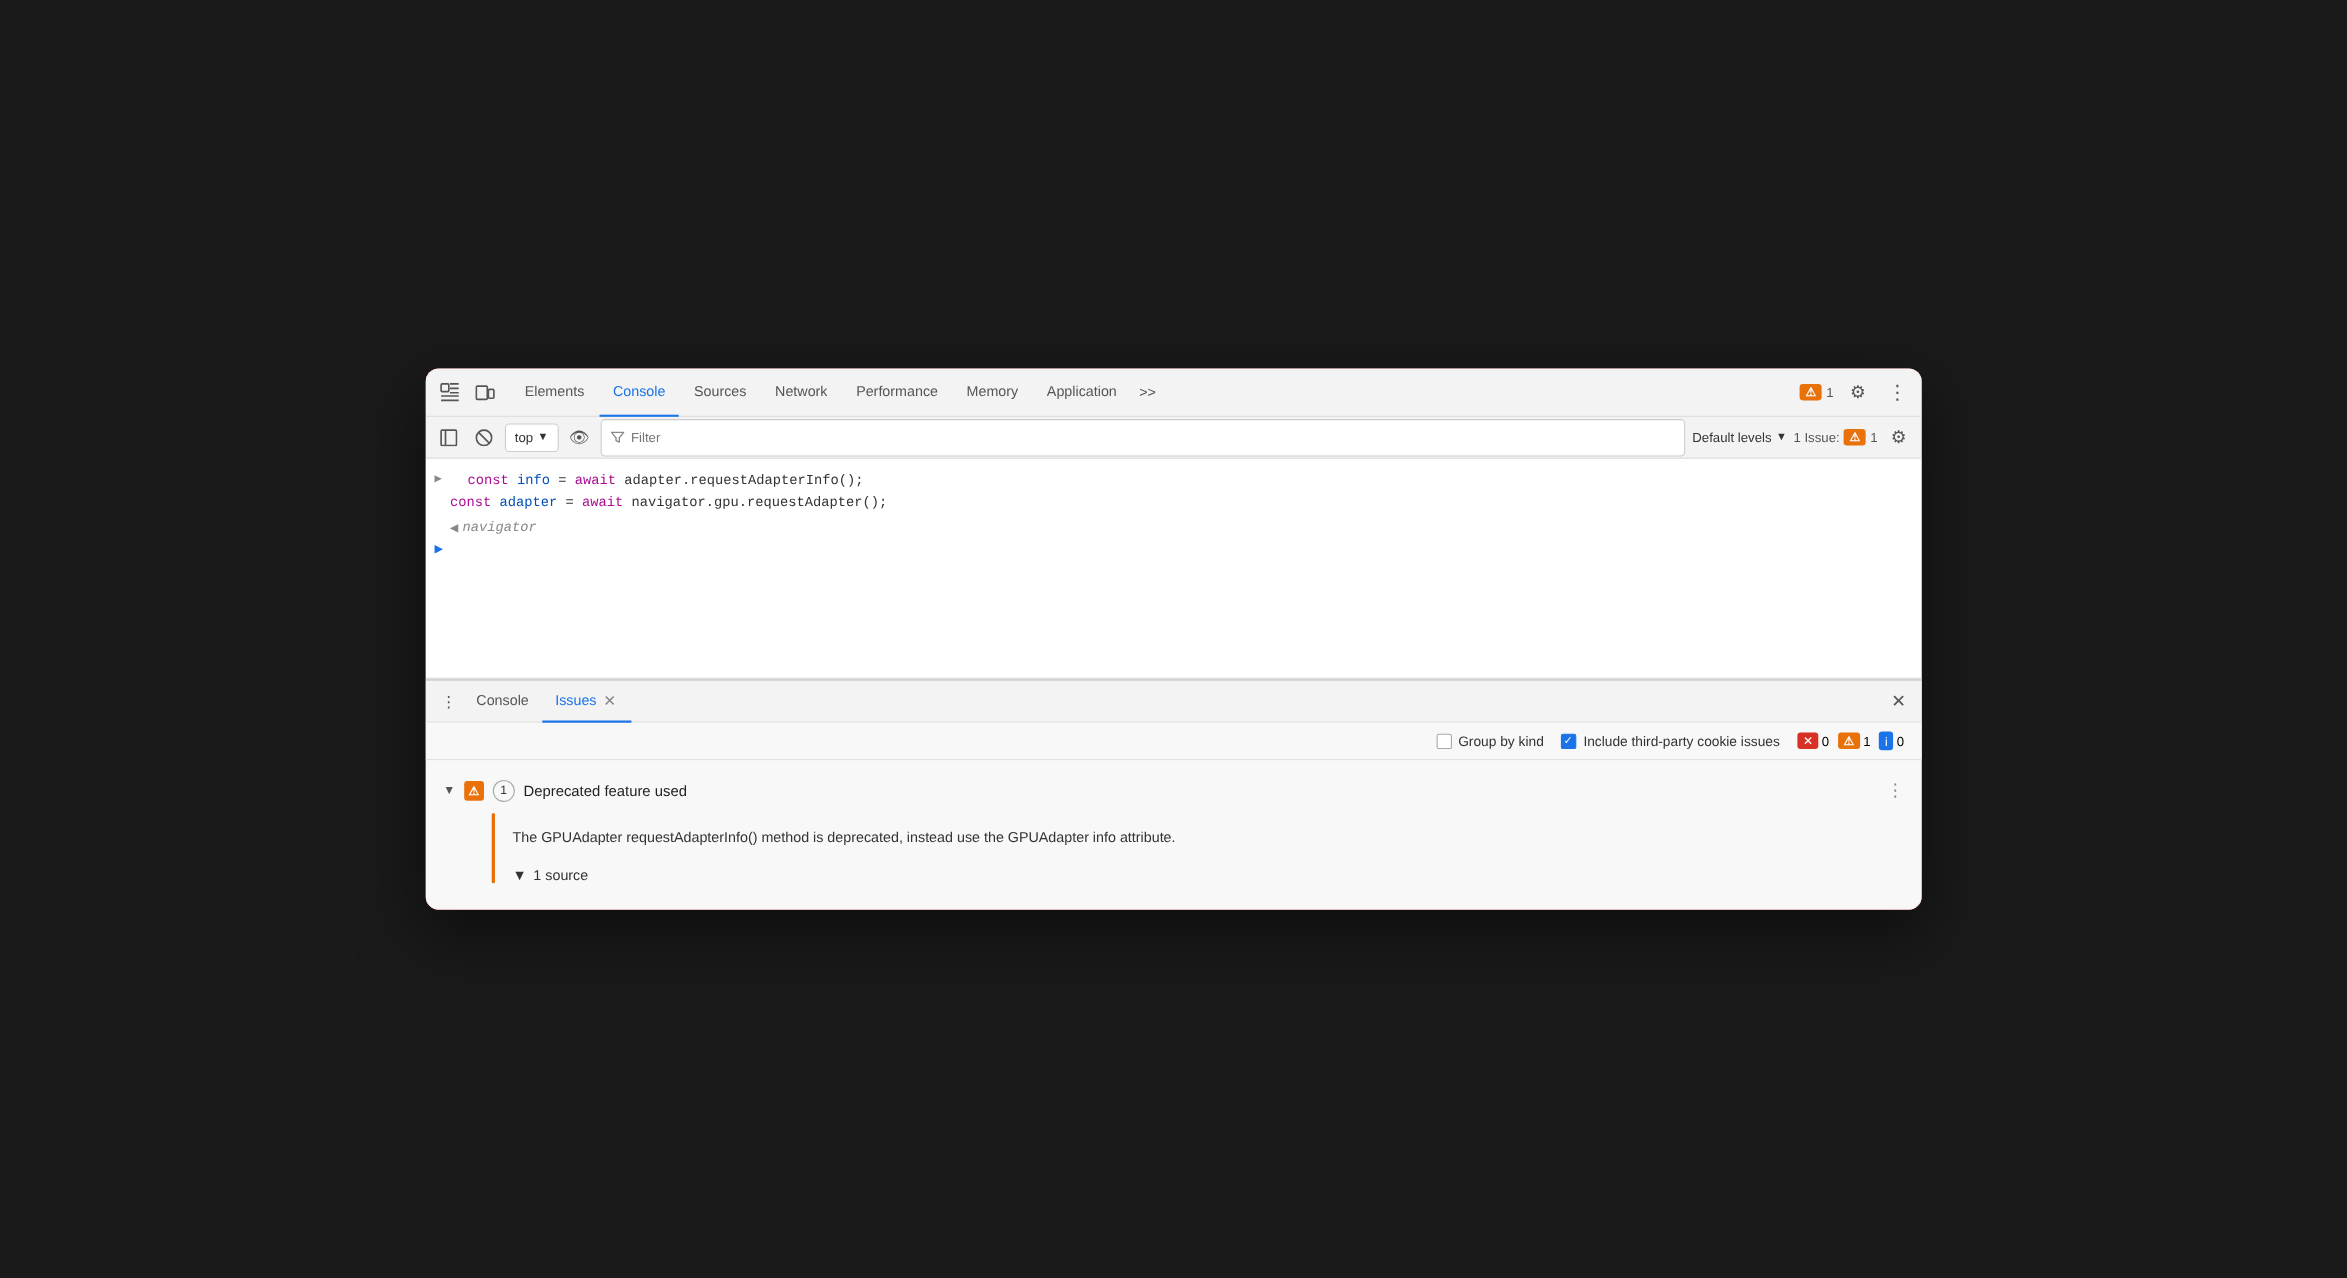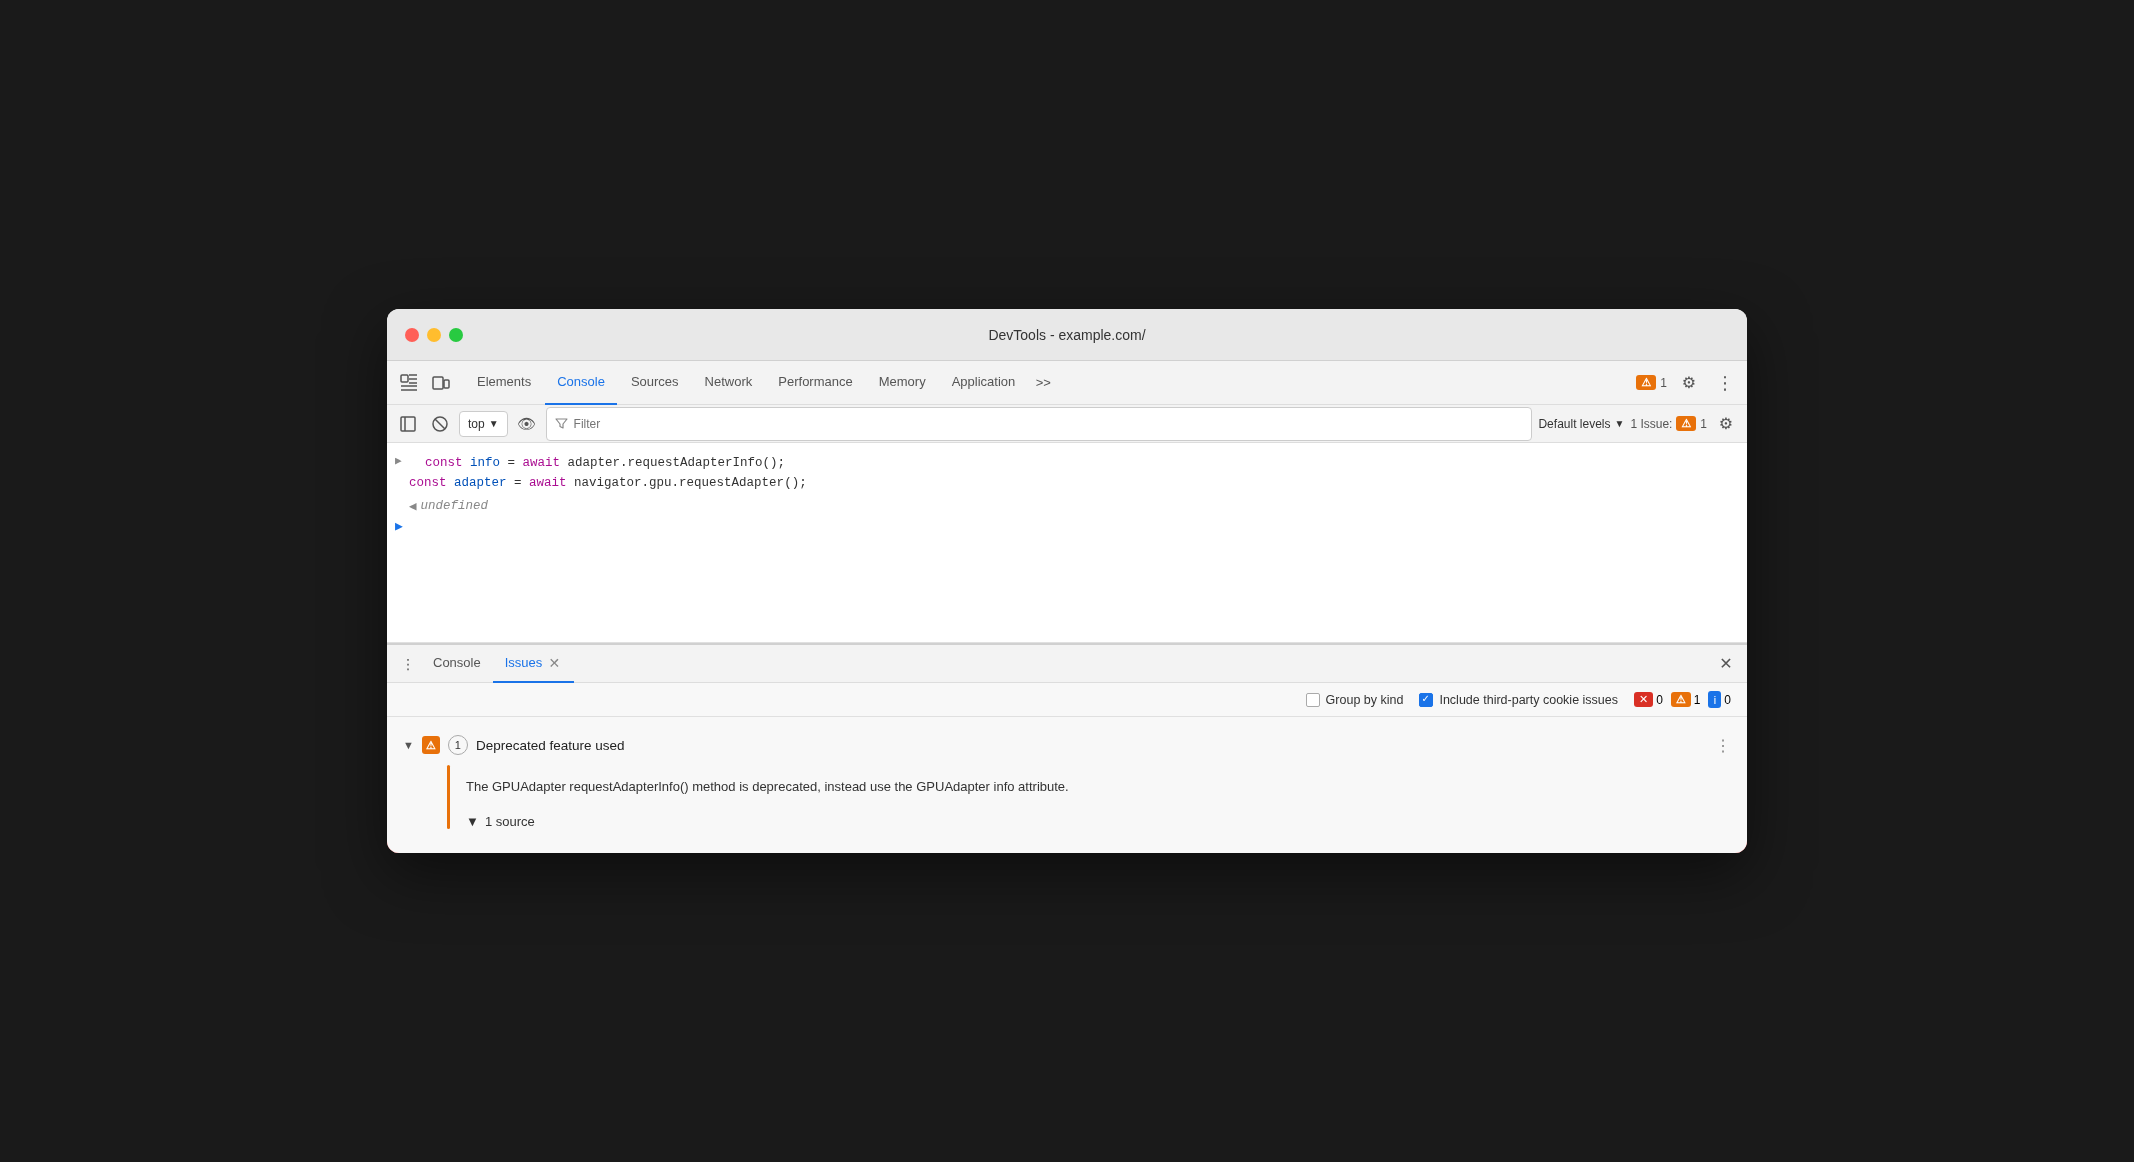--- a/index.html
+++ b/index.html
@@ -437,28 +437,20 @@
       font-size: 13px;
       color: #333;
       cursor: pointer;
     }
   </style>
 </head>
 <body>
 
 <div class="window">
 
-  <div class="title-bar">
-    <div class="traffic-lights">
-      <div class="traffic-light tl-red"></div>
-      <div class="traffic-light tl-yellow"></div>
-      <div class="traffic-light tl-green"></div>
-    </div>
-    <span class="title-bar-text">DevTools - example.com/</span>
-  </div>
 
   <div class="devtools">
 
     <div class="tab-bar">
       <div class="tab-bar-icons">
         <button class="icon-btn">
           <svg width="18" height="18" viewBox="0 0 18 18" fill="none">
             <rect x="1" y="1" width="7" height="7" rx="1" stroke="#555" stroke-width="1.5" fill="none"></rect>
             <line x1="9" y1="1" x2="17" y2="1" stroke="#555" stroke-width="1.5"></line>
             <line x1="9" y1="5" x2="17" y2="5" stroke="#555" stroke-width="1.5"></line>
@@ -551,21 +543,21 @@
           <div class="code-line">
             <span style="margin-left:16px"></span><span class="kw">const </span><span class="var-name">info</span><span class="plain"> = </span><span class="kw">await </span><span class="plain">adapter.</span><span class="method">requestAdapterInfo</span><span class="plain">();</span>
           </div>
           <div class="code-line">
             <span class="kw">const </span><span class="var-name">adapter</span><span class="plain"> = </span><span class="kw">await </span><span class="plain">navigator.gpu.</span><span class="method">requestAdapter</span><span class="plain">();</span>
           </div>
         </div>
       </div>
       <div class="return-line">
         <span class="return-arrow">◀</span>
-        <span>undefined</span>
+        <span>navigator</span>
       </div>
       <div class="prompt-line">
         <span class="prompt-symbol">▶</span>
       </div>
     </div>
 
     <div class="bottom-panel">
       <div class="panel-tab-bar">
         <div class="panel-menu-icon">⋮</div>
         <div class="panel-tab">

